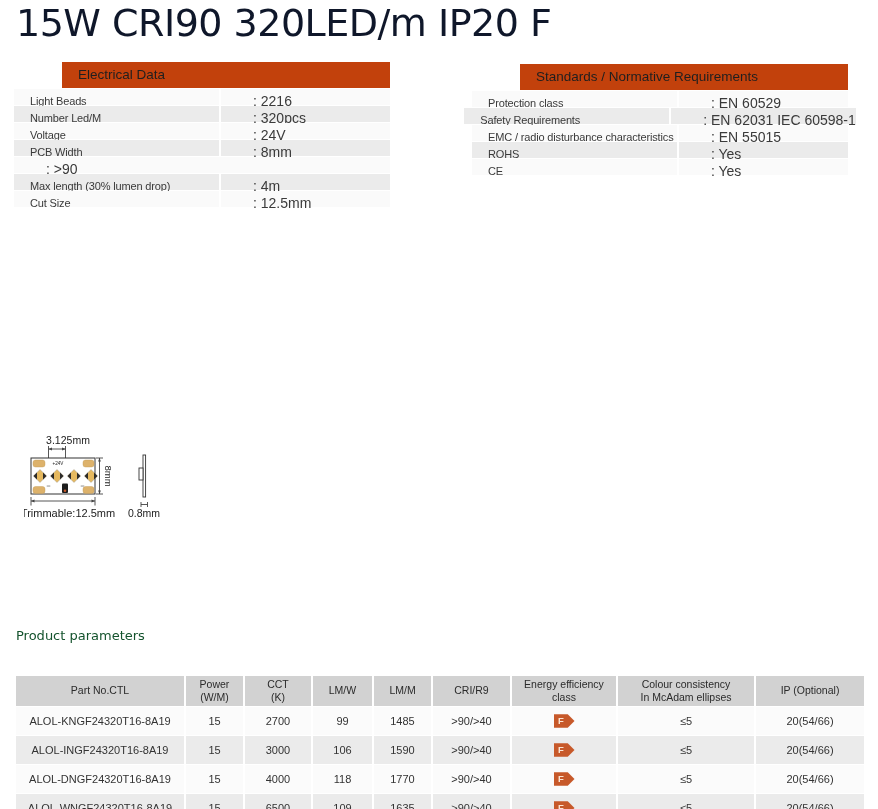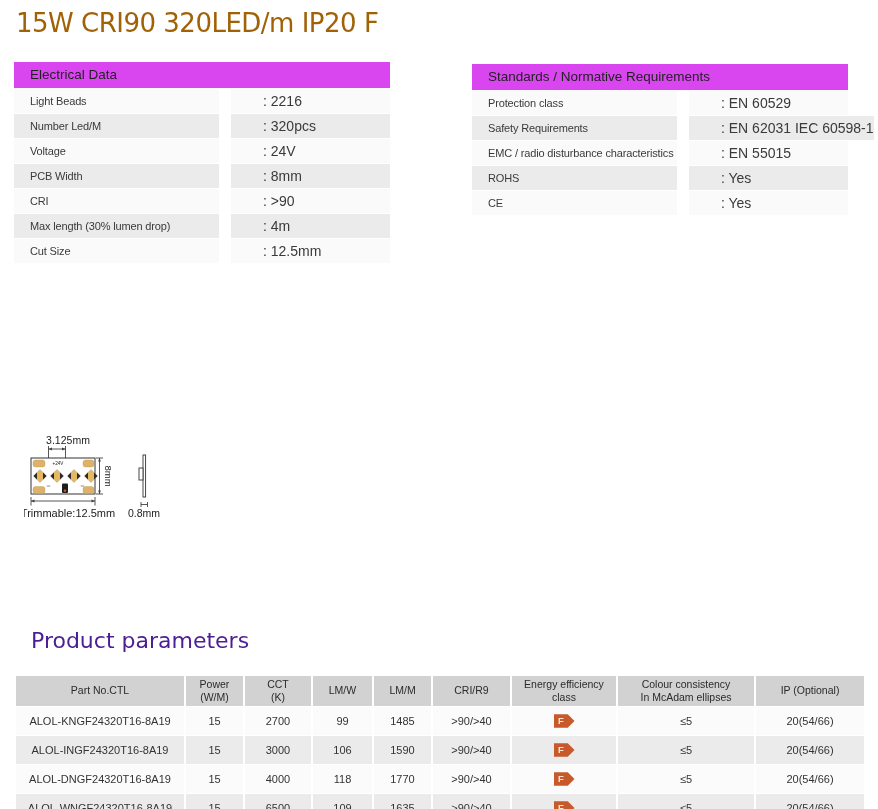--- a/index.html
+++ b/index.html
@@ -1,49 +1,49 @@
 <!DOCTYPE html>
 <html><head>
 <meta charset="utf-8">
 <style>
   html,body{margin:0;padding:0;}
   body{
     width:878px;height:809px;position:relative;background:#ffffff;
     font-family:"Liberation Sans",sans-serif;color:#333;overflow:hidden;
   }
   .page-title{
-    position:absolute;left:16px;top:4px;font-size:26px;line-height:38px;
-    font-family:"DejaVu Sans","Liberation Sans",sans-serif;color:#a16207;letter-spacing:-0.5px;
+    position:absolute;left:16px;top:4px;font-size:38px;line-height:38px;
+    font-family:"DejaVu Sans","Liberation Sans",sans-serif;color:#0f172a;letter-spacing:-0.5px;
   }
   
   .spec-table{position:absolute;width:376px;}
   #electrical-table{left:14px;top:62px;}
   #standards-table{left:472px;top:64px;}
   .spec-header{
-    height:26px;line-height:26px;background:#d946ef;padding-left:16px;
-    font-size:13.5px;color:#1f1f1f;
-  }
-  .spec-row{display:flex;gap:12px;height:24px;margin-top:1px;}
+    height:26px;line-height:26px;background:#c2410c;padding-left:16px;
+    font-size:13.5px;color:#1f1f1f;margin-left:48px;
+  }
+  .spec-row{display:flex;gap:2px;height:16px;margin-top:1px;justify-content:center;}
   .spec-label{
     flex:0 0 205px;box-sizing:border-box;line-height:24px;padding-left:16px;
     font-size:11px;color:#3a3a3a;letter-spacing:-0.15px;white-space:nowrap;
   }
   .spec-value{
     flex:1;box-sizing:border-box;line-height:24px;padding-left:32px;
     font-size:14px;color:#3a3a3a;white-space:nowrap;
   }
   .spec-rows .spec-row:nth-child(odd) .spec-cell{background:#fafafa;}
   .spec-rows .spec-row:nth-child(even) .spec-cell{background:#ebebeb;}
   
   .diagram{position:absolute;left:24px;top:428px;}
   .dim-text{font-family:"Liberation Sans",sans-serif;fill:#222;}
   
   .pp-title{
-    position:absolute;left:31px;top:628px;font-size:22px;
-    font-family:"DejaVu Sans","Liberation Sans",sans-serif;color:#4c1d95;
+    position:absolute;left:16px;top:628px;font-size:13px;
+    font-family:"DejaVu Sans","Liberation Sans",sans-serif;color:#14532d;
   }
   .pp-table{
     position:absolute;left:14px;top:656px;width:852px;
     border-collapse:separate;border-spacing:2px 1px;table-layout:fixed;margin-top:19px;
   }
   .pp-table th{
     background:#d2d2d2;height:30px;font-weight:normal;white-space:pre-line;
     text-align:center;vertical-align:middle;font-size:10.5px;line-height:1.25;color:#2b2b2b;padding:0;
   }
   .pp-table td{
@@ -77,21 +77,20 @@
       </div>
     <div class="spec-row">
         <div class="spec-cell spec-label">Voltage</div>
         <div class="spec-cell spec-value">: 24V</div>
       </div>
     <div class="spec-row">
         <div class="spec-cell spec-label">PCB Width</div>
         <div class="spec-cell spec-value">: 8mm</div>
       </div>
     <div class="spec-row">
-        <div class="spec-cell spec-label">CRI</div>
         <div class="spec-cell spec-value">: &gt;90</div>
       </div>
     <div class="spec-row">
         <div class="spec-cell spec-label">Max length (30% lumen drop)</div>
         <div class="spec-cell spec-value">: 4m</div>
       </div>
     <div class="spec-row">
         <div class="spec-cell spec-label">Cut Size</div>
         <div class="spec-cell spec-value">: 12.5mm</div>
       </div>

